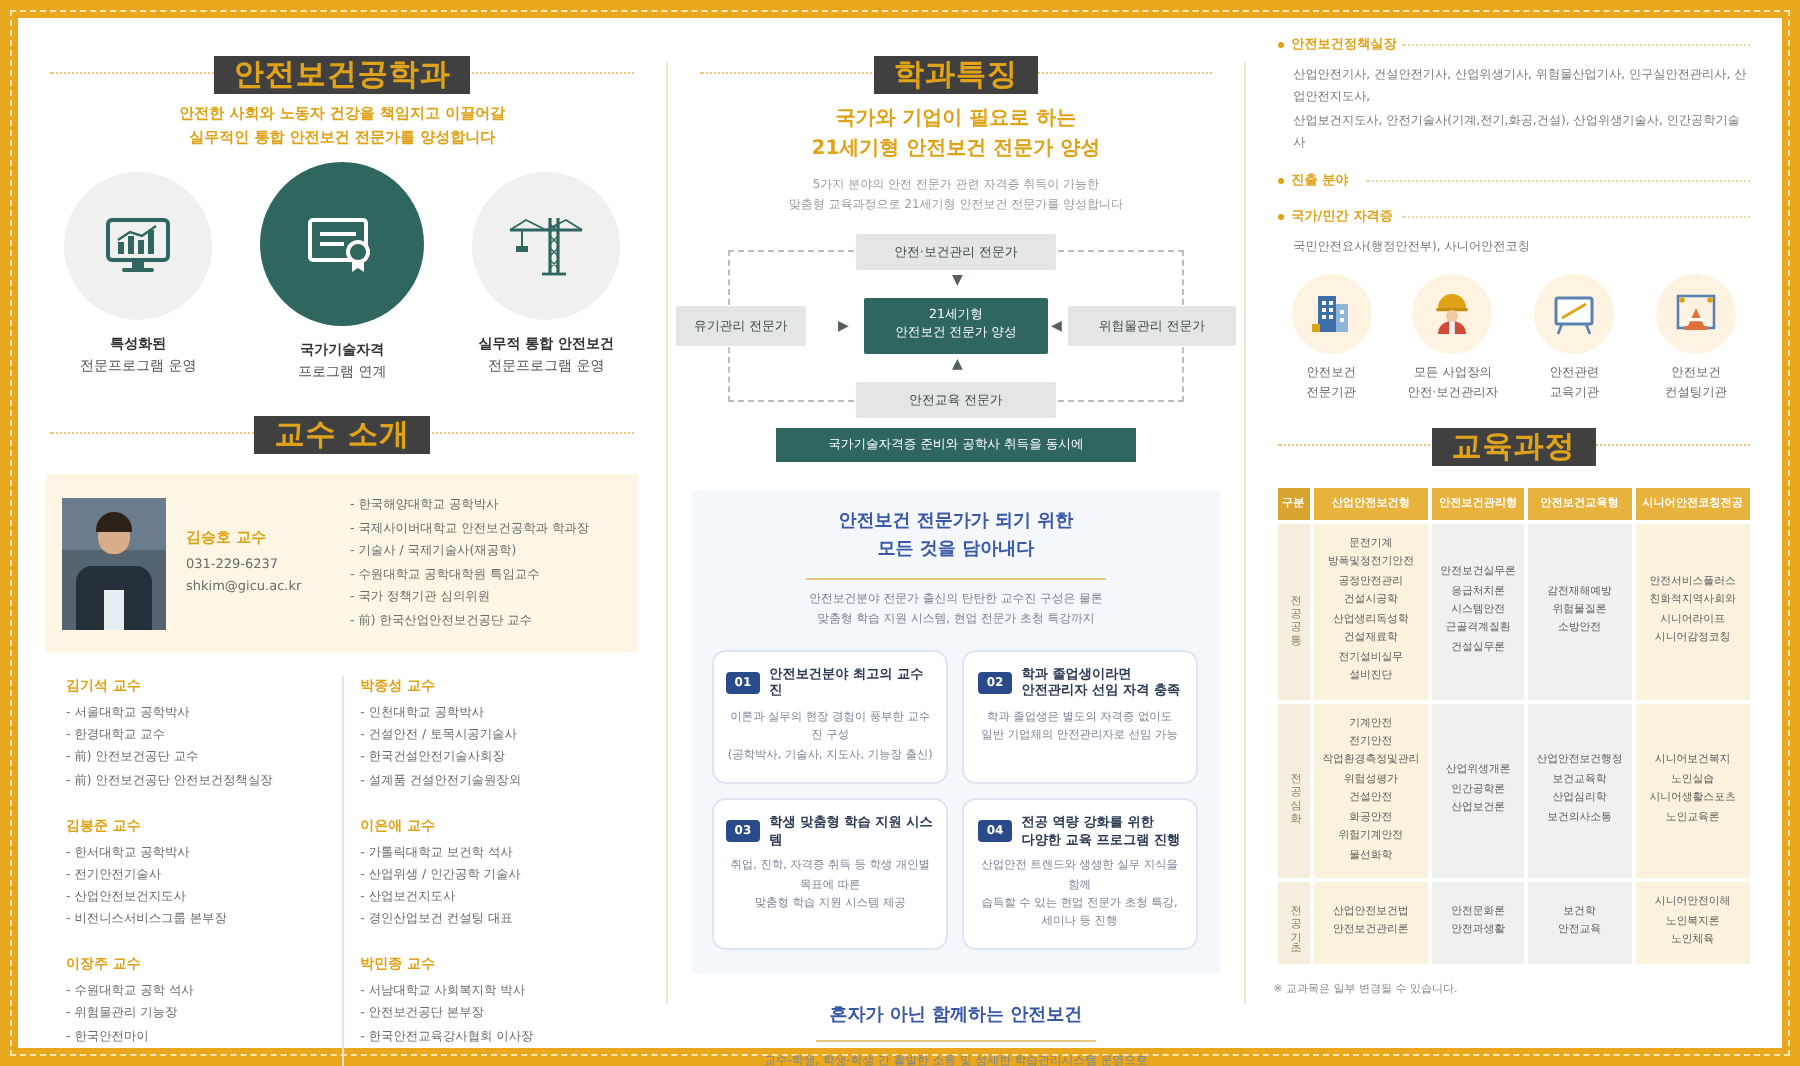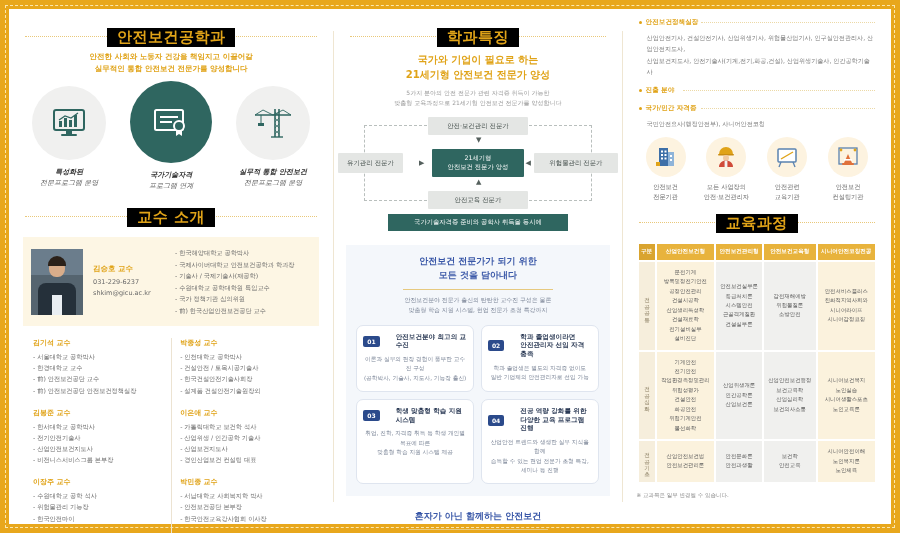--- a/index.html
+++ b/index.html
@@ -29,42 +29,42 @@
   .vsep { width: 1px; background: #efe6d2; margin-top: 22px; margin-bottom: 22px; }
 
   
   .sec-head {
     text-align: center; position: relative;
     padding: 0 14px; margin-top: 18px;
   }
   .sec-head h2 {
     display: inline-block; position: relative;
     font-size: 15px; font-weight: bold; color: #e0a318;
-    letter-spacing: .5px; padding: 0 10px; background: #000000; z-index: 2;
+    letter-spacing: .5px; padding: 0 10px; background: #404040; z-index: 2;
   }
   .sec-head .rule {
     position: absolute; left: 16px; right: 16px; top: 9px;
     border-top: 1px dotted #e9c87a; z-index: 1;
   }
   .sec-sub {
     text-align: center; color: #e0a318; font-size: 7.5px;
     line-height: 1.55; margin-top: 4px; font-weight: bold;
   }
   .sec-sub2 {
     text-align: center; color: #9b9b9b; font-size: 6px;
     line-height: 1.6; margin-top: 6px;
   }
   .sub-big {
     text-align: center; color: #e0a318; font-size: 10px;
     font-weight: bold; line-height: 1.5; margin-top: 5px;
   }
 
   
   .circles { display: flex; justify-content: center; gap: 4px; margin-top: 12px; align-items: flex-start; }
-  .circ-item { width: 98px; text-align: center; font-style: italic; }
+  .circ-item { width: 98px; text-align: center; }
   .circ {
     width: 74px; height: 74px; border-radius: 50%;
     background: #f0f0ef; margin: 0 auto;
     display: flex; align-items: center; justify-content: center;
   }
   .circ.dark { background: #2f6660; width: 82px; height: 82px; }
   .circ-item.mid { margin-top: -5px; }
   .circ-cap { font-size: 7px; color: #555; line-height: 1.5; margin-top: 7px; }
   .circ-cap b { color: #333; font-weight: bold; }
 
@@ -114,21 +114,21 @@
   
   .midband { background: #f4f7fb; margin: 14px 12px 0 12px; padding: 10px 10px 12px; }
   .midband .t1 { text-align:center; color:#3a58a8; font-size:9px; font-weight:bold; line-height:1.55; }
   .midband .divline { width: 150px; height:1px; background:#e6c97f; margin: 6px auto; }
   .midband .t2 { text-align:center; color:#7b8597; font-size:5.9px; line-height:1.65; }
   .cards { display:flex; flex-wrap: wrap; gap:7px; margin-top:9px; }
   .card {
     width: calc(50% - 4px); background:#fff; border:1px solid #dfe5ef; border-radius:7px;
     padding:7px 6px 8px;
   }
-  .card-h { display:flex; align-items:center; gap:16px; justify-content:center; }
+  .card-h { display:flex; align-items:center; gap:5px; justify-content:center; }
   .card-num { background:#2b4a8b; color:#fff; font-size:6px; font-weight:bold; padding:2px 4px; border-radius:2px; }
   .card-t { font-size:6.6px; font-weight:bold; color:#2b3a55; line-height:1.35; }
   .card-b { font-size:5.7px; color:#7b8597; text-align:center; line-height:1.6; margin-top:5px; }
 
   .mid2-title { text-align:center; color:#3a58a8; font-size:9px; font-weight:bold; margin-top:14px; }
   .mid2-rule { width:140px; height:1px; background:#e6c97f; margin:6px auto; }
   .mid2-sub { text-align:center; color:#7b8597; font-size:5.9px; line-height:1.65; }
 
   
   .r-group { margin: 9px 16px 0 16px; }

